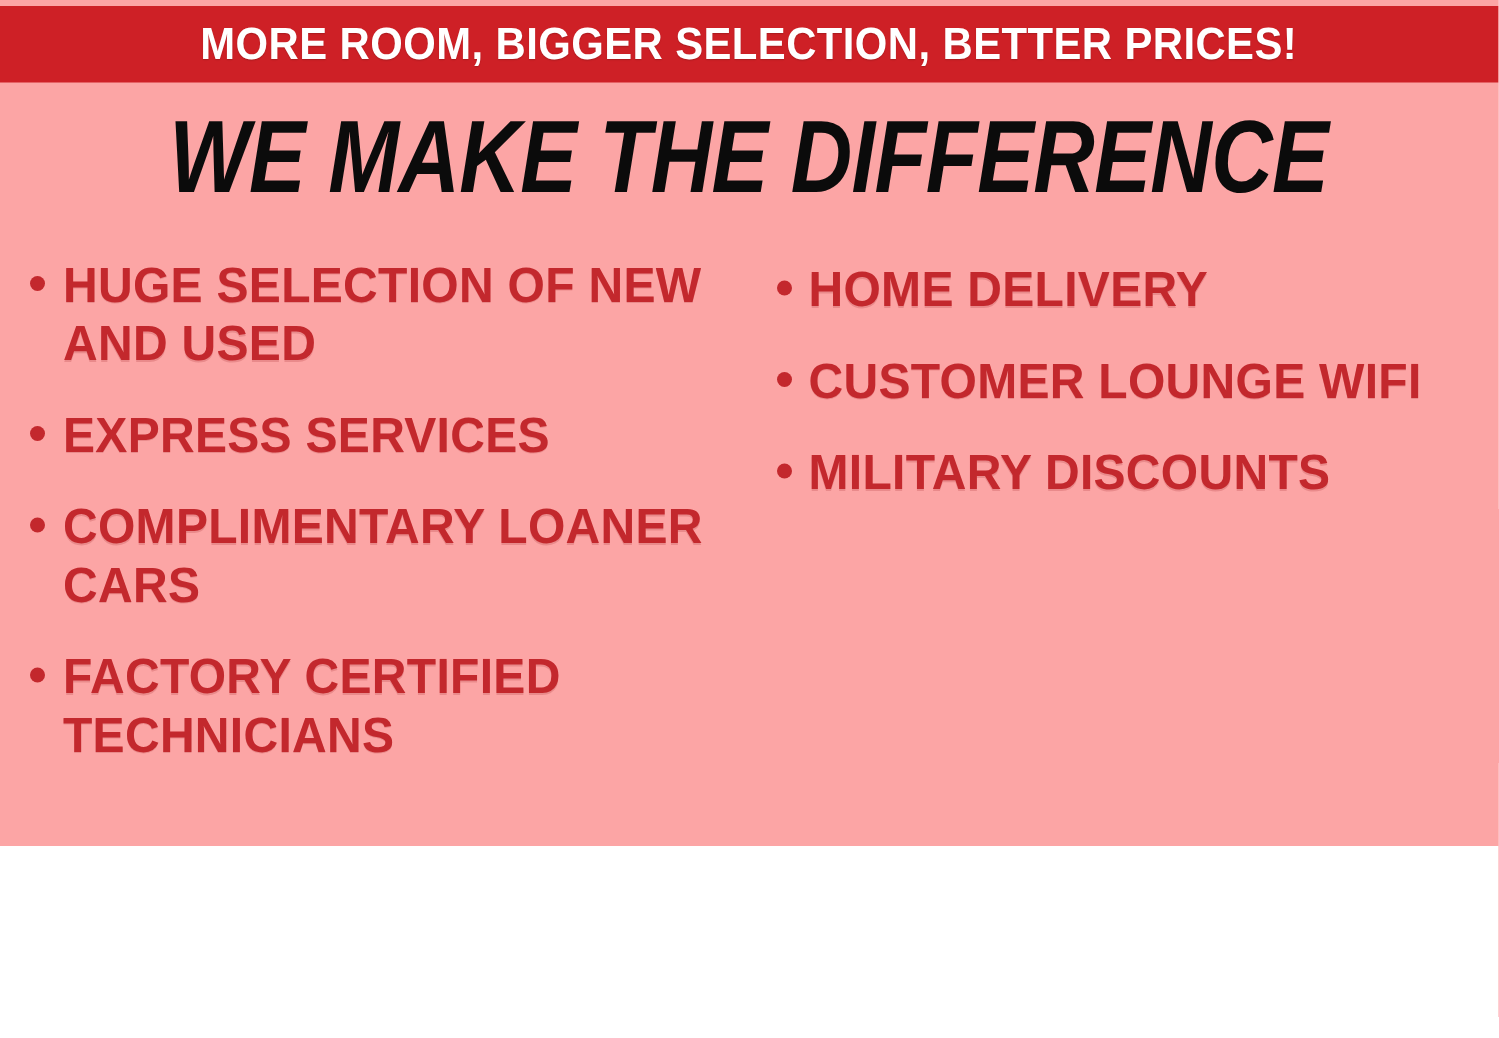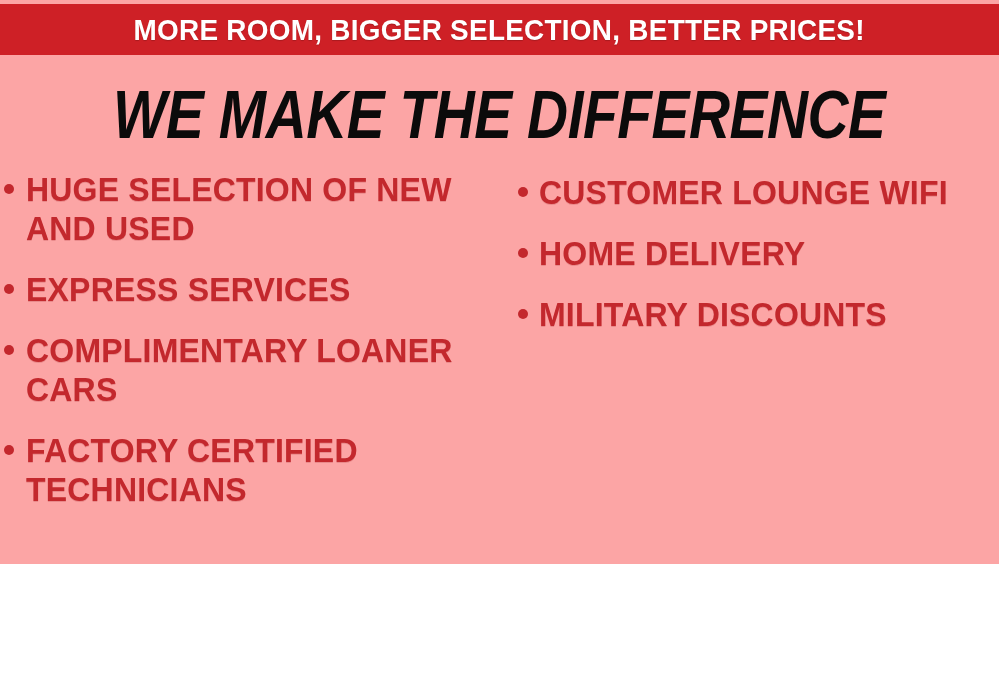--- a/index.html
+++ b/index.html
@@ -43,21 +43,21 @@
     letter-spacing: 0.3px;
     white-space: nowrap;
     transform: scaleX(0.93);
     transform-origin: center center;
     text-shadow: 0 1px 1px rgba(0,0,0,0.18);
   }
 
   
   .headline {
     position: absolute;
-    top: 80px;
+    top: 70px;
     left: 0;
     width: 999px;
     text-align: center;
   }
   .headline-text {
     display: inline-block;
     color: #0b0b0b;
     font-family: "Liberation Sans", sans-serif;
     font-weight: bold;
     font-style: italic;
@@ -76,21 +76,21 @@
     left: 0;
     width: 999px;
     height: 532px;
     display: flex;
     flex-direction: row;
     align-items: flex-start;
   }
   .col {
     box-sizing: border-box;
   }
-  .col-left  { width: 505px; padding-left: 4px;  padding-top: 10px; }
+  .col-left  { width: 505px; padding-left: 20px;  padding-top: 10px; }
   .col-right { width: 494px; padding-left: 13px;  padding-top: 13px; }
 
   .bullet-item {
     display: flex;
     flex-direction: row;
     align-items: flex-start;
   }
   .col-left  .bullet-item { margin-bottom: 22px; }
   .col-right .bullet-item { margin-bottom: 22px; }
 
@@ -155,26 +155,26 @@
       </div>
 
 
     </div>
 
     <div class="col col-right">
 
 
       <div class="bullet-item">
         <span class="bullet-dot"></span>
-        <span class="bullet-label">CUSTOMER LOUNGE WIFI</span>
+        <span class="bullet-label">HOME DELIVERY</span>
       </div>
 
       <div class="bullet-item">
         <span class="bullet-dot"></span>
-        <span class="bullet-label">HOME DELIVERY</span>
+        <span class="bullet-label">CUSTOMER LOUNGE WIFI</span>
       </div>
 
       <div class="bullet-item">
         <span class="bullet-dot"></span>
         <span class="bullet-label">MILITARY DISCOUNTS</span>
       </div>
 
 
 
     </div>

